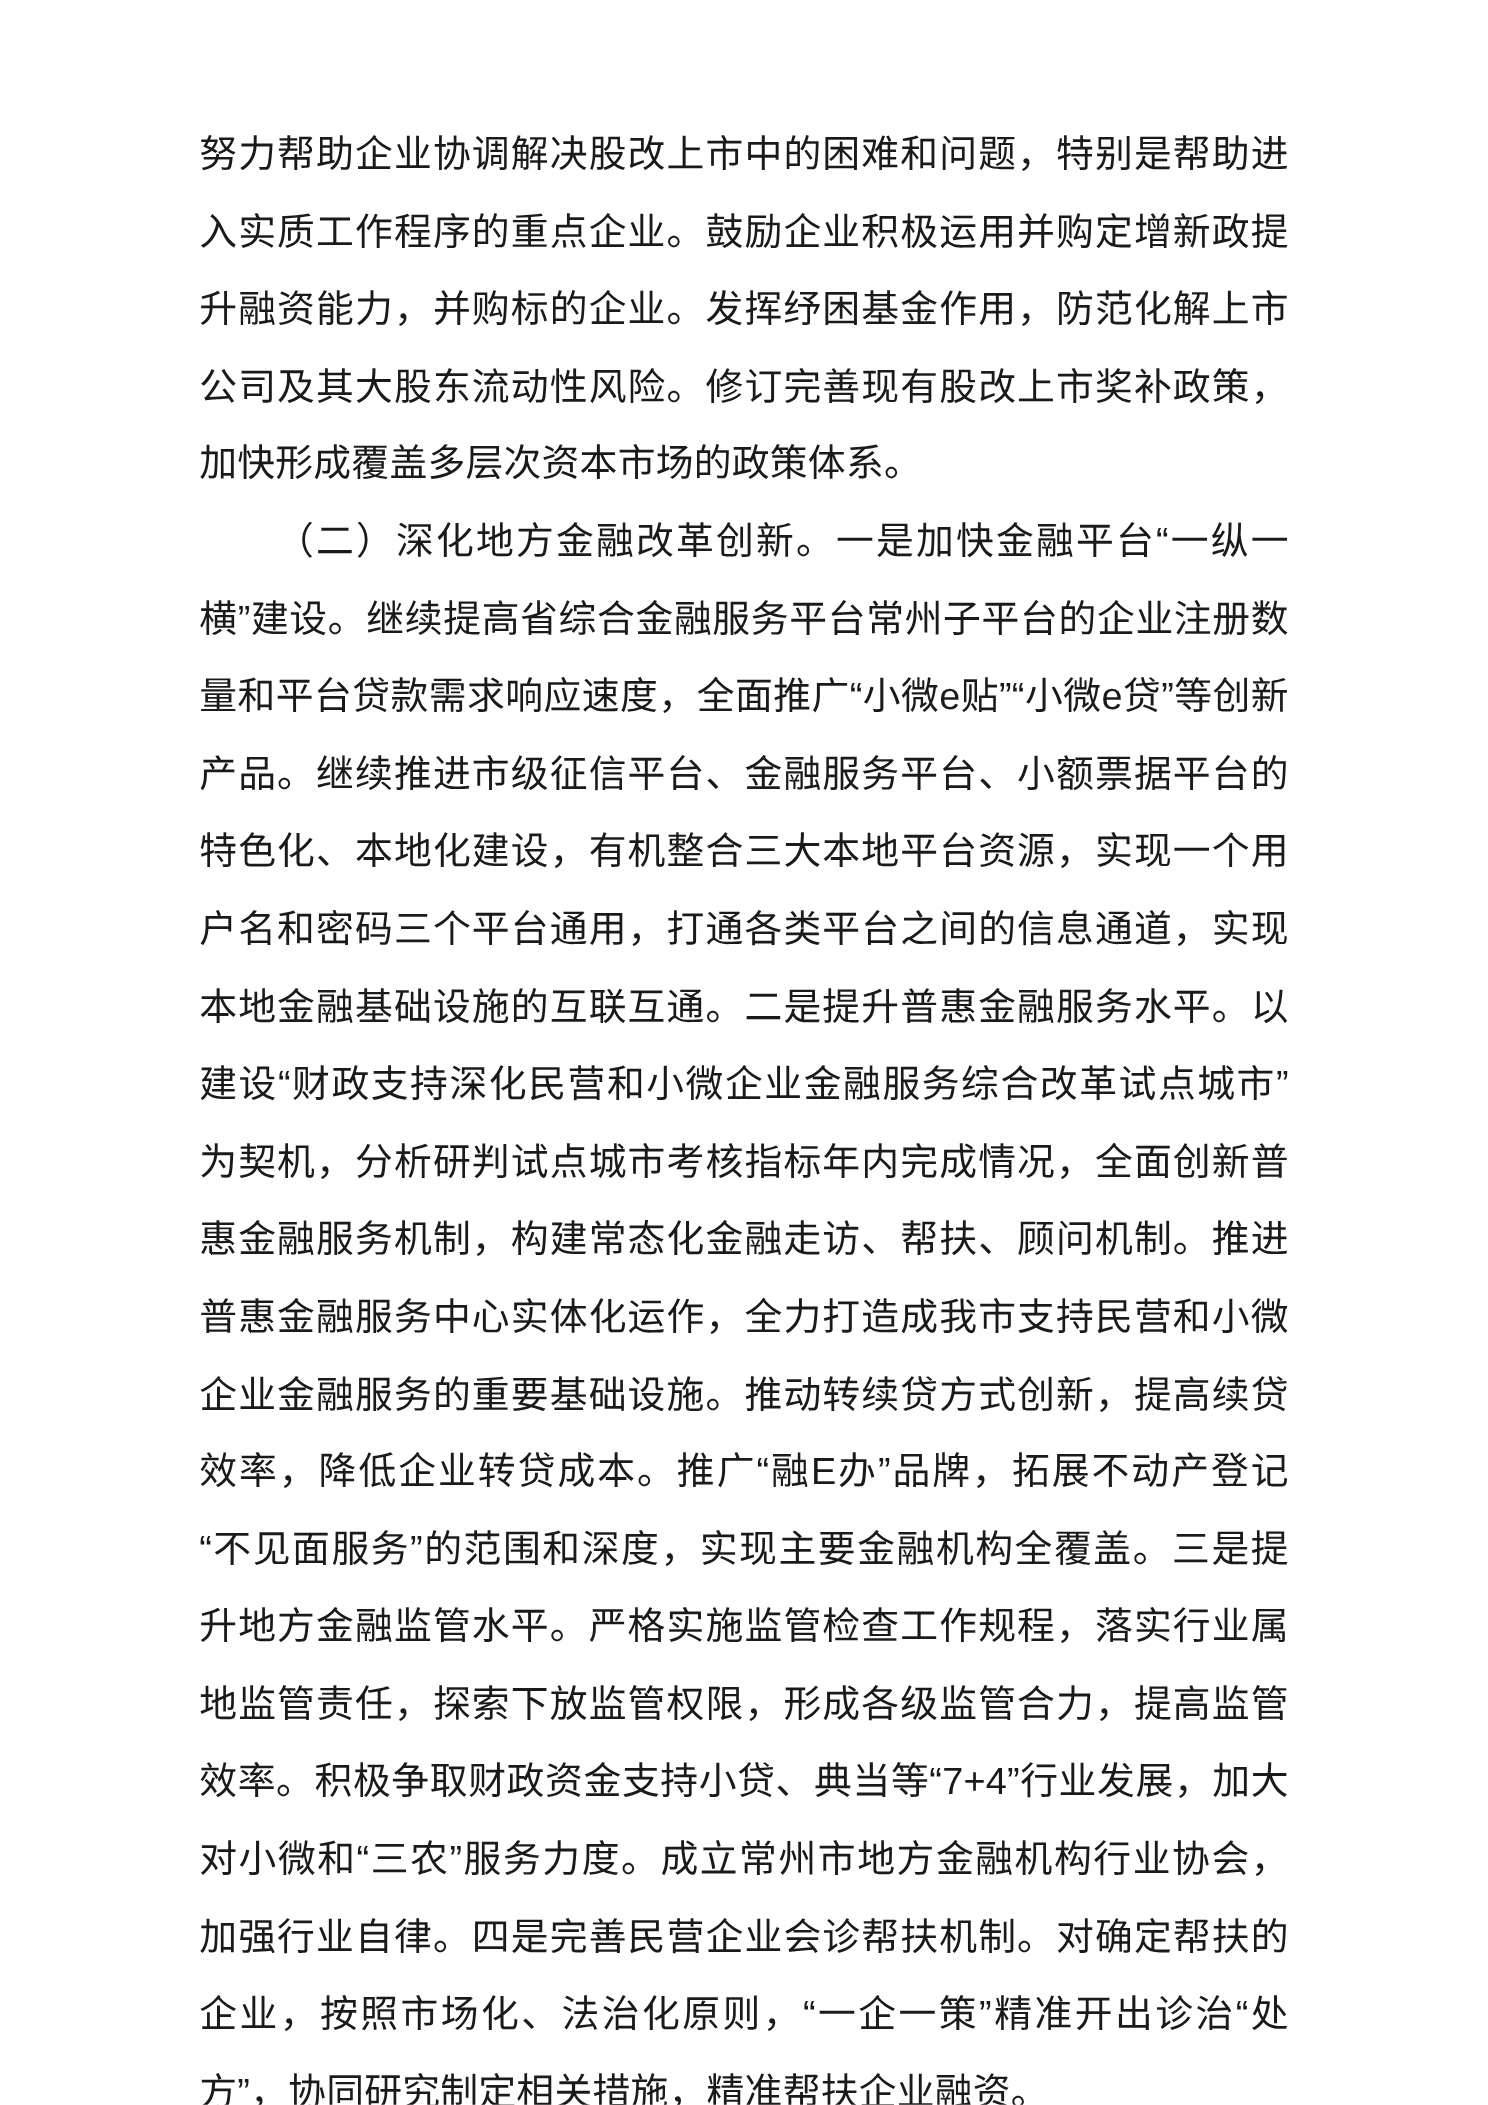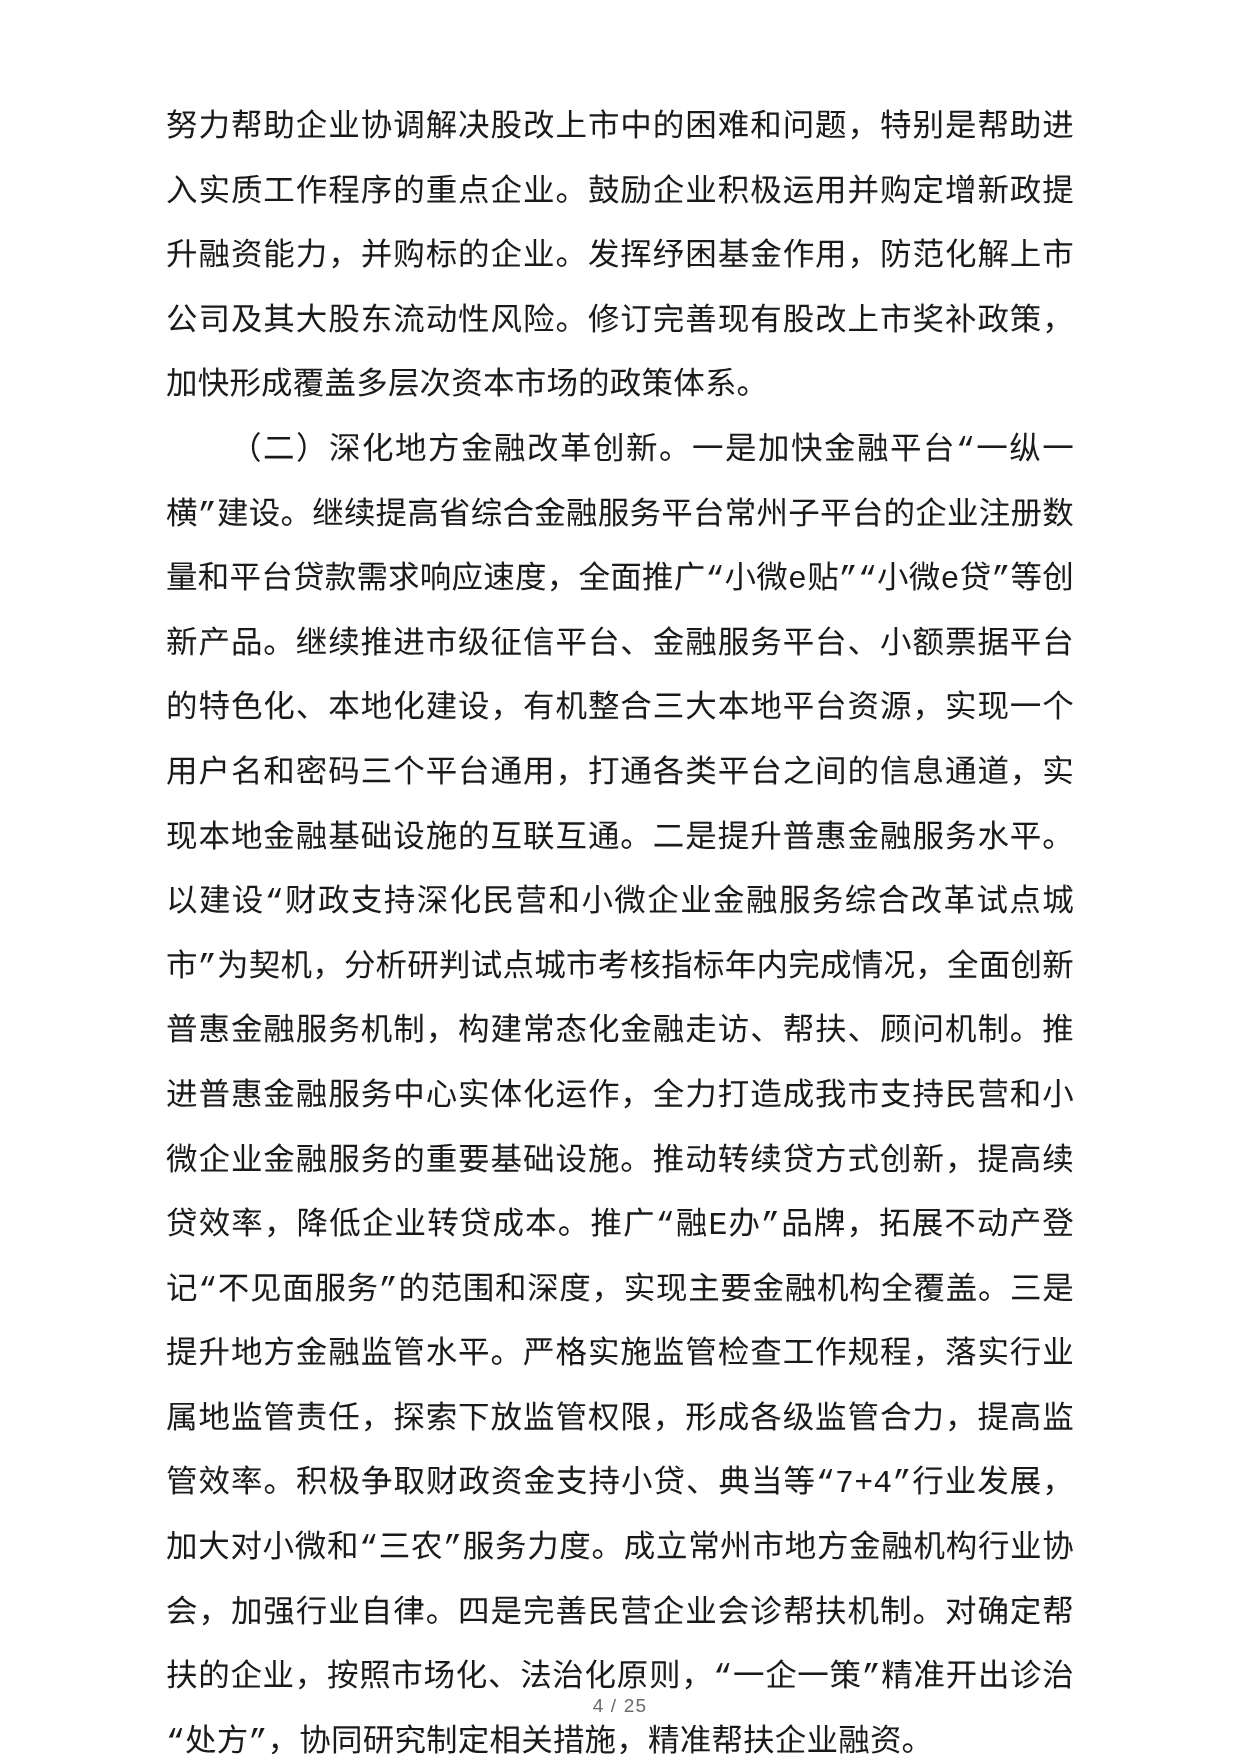--- a/index.html
+++ b/index.html
@@ -35,21 +35,21 @@
 
   .para {
     margin: 0 0 0 0;
     font-size: 31.5px;
     line-height: 64.6px;
     color: #1a1a1a;
     text-align: justify;
     text-justify: inter-character;
     text-align-last: left;
     letter-spacing: 0.2px;
-    font-family: Liberation Mono, monospace;
+    font-family: Liberation Sans, sans-serif;
     word-break: break-all;
     white-space: normal;
   }
 
   .para.indent {
     text-indent: 64px;
   }
 
   .page-footer {
     position: absolute;
@@ -69,15 +69,14 @@
 <div class="page">
 
   <div class="page-body">
 
     <p class="para">努力帮助企业协调解决股改上市中的困难和问题，特别是帮助进入实质工作程序的重点企业。鼓励企业积极运用并购定增新政提升融资能力，并购标的企业。发挥纾困基金作用，防范化解上市公司及其大股东流动性风险。修订完善现有股改上市奖补政策，加快形成覆盖多层次资本市场的政策体系。</p>
 
     <p class="para indent">（二）深化地方金融改革创新。一是加快金融平台“一纵一横”建设。继续提高省综合金融服务平台常州子平台的企业注册数量和平台贷款需求响应速度，全面推广“小微e贴”“小微e贷”等创新产品。继续推进市级征信平台、金融服务平台、小额票据平台的特色化、本地化建设，有机整合三大本地平台资源，实现一个用户名和密码三个平台通用，打通各类平台之间的信息通道，实现本地金融基础设施的互联互通。二是提升普惠金融服务水平。以建设“财政支持深化民营和小微企业金融服务综合改革试点城市”为契机，分析研判试点城市考核指标年内完成情况，全面创新普惠金融服务机制，构建常态化金融走访、帮扶、顾问机制。推进普惠金融服务中心实体化运作，全力打造成我市支持民营和小微企业金融服务的重要基础设施。推动转续贷方式创新，提高续贷效率，降低企业转贷成本。推广“融E办”品牌，拓展不动产登记“不见面服务”的范围和深度，实现主要金融机构全覆盖。三是提升地方金融监管水平。严格实施监管检查工作规程，落实行业属地监管责任，探索下放监管权限，形成各级监管合力，提高监管效率。积极争取财政资金支持小贷、典当等“7+4”行业发展，加大对小微和“三农”服务力度。成立常州市地方金融机构行业协会，加强行业自律。四是完善民营企业会诊帮扶机制。对确定帮扶的企业，按照市场化、法治化原则，“一企一策”精准开出诊治“处方”，协同研究制定相关措施，精准帮扶企业融资。</p>
 
   </div>
 
-  <div class="page-footer">4 / 25</div>
 
 </div>
 
 </body></html>

